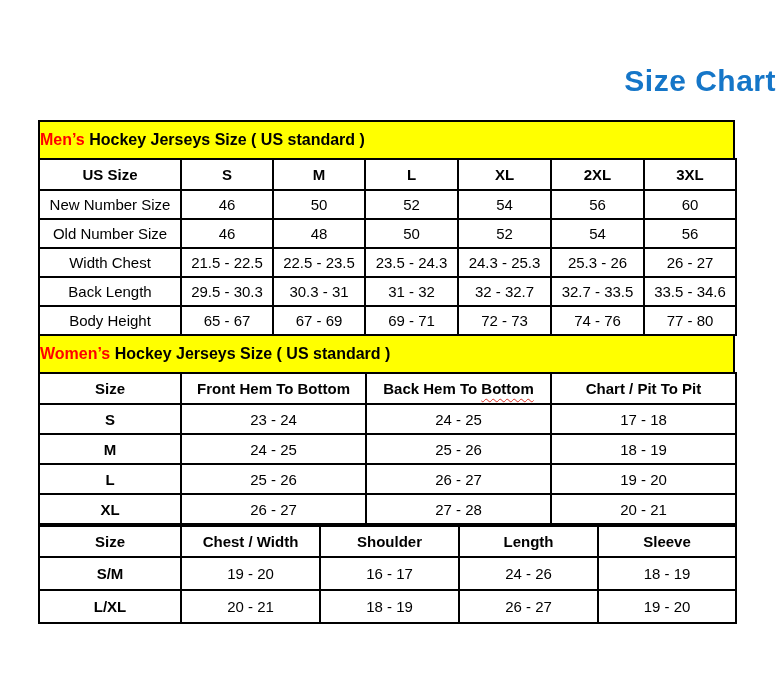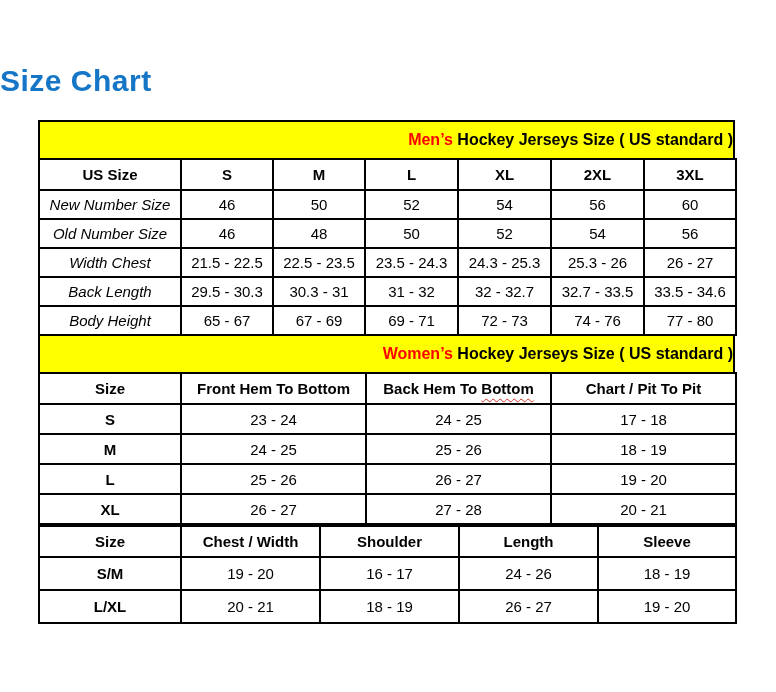--- a/index.html
+++ b/index.html
@@ -10,40 +10,40 @@
     background: #ffffff;
     font-family: "Liberation Sans", sans-serif;
     color: #000000;
     overflow: hidden;
   }
   .page-title {
     position: absolute;
     top: 64px;
     left: 0;
     width: 100%;
-    text-align: left;
+    text-align: right;
     font-size: 30px;
     font-weight: bold;
     color: #1576C8;
     letter-spacing: 0.5px;
   }
   .tables-wrap {
     position: absolute;
     left: 38px;
     top: 120px;
     width: 697px;
   }
   .band {
     box-sizing: border-box;
     width: 697px;
     height: 40px;
     line-height: 36px;
     background: #FFFF00;
     border: 2px solid #000000;
-    text-align: right;
+    text-align: left;
     font-size: 16px;
     font-weight: bold;
   }
   .band + table, table + .band { margin-top: -2px; }
   .band .red { color: #FF0000; }
   table.size-table {
     border-collapse: collapse;
     table-layout: fixed;
     width: 697px;
     background: #ffffff;
@@ -52,21 +52,21 @@
     border: 2px solid #000000;
     padding: 0;
     text-align: center;
     vertical-align: middle;
     font-size: 15px;
     overflow: hidden;
     white-space: nowrap;
   }
   table.size-table th { font-weight: bold; height: 29px; }
   table.size-table td { font-weight: normal; height: 27px; }
-  table.size-table td.row-label { font-weight: normal; font-style: italic; }
+  table.size-table td.row-label { font-weight: normal; }
   table.size-table td.bold-label { font-weight: bold; }
   table.womens td { height: 28px; }
   table.youth td { height: 31px; text-align: center; }
   .squiggle {
     text-decoration: underline;
     text-decoration-style: wavy;
     text-decoration-color: #D93025;
     text-decoration-thickness: 1px;
     text-underline-offset: 4px;
   }

